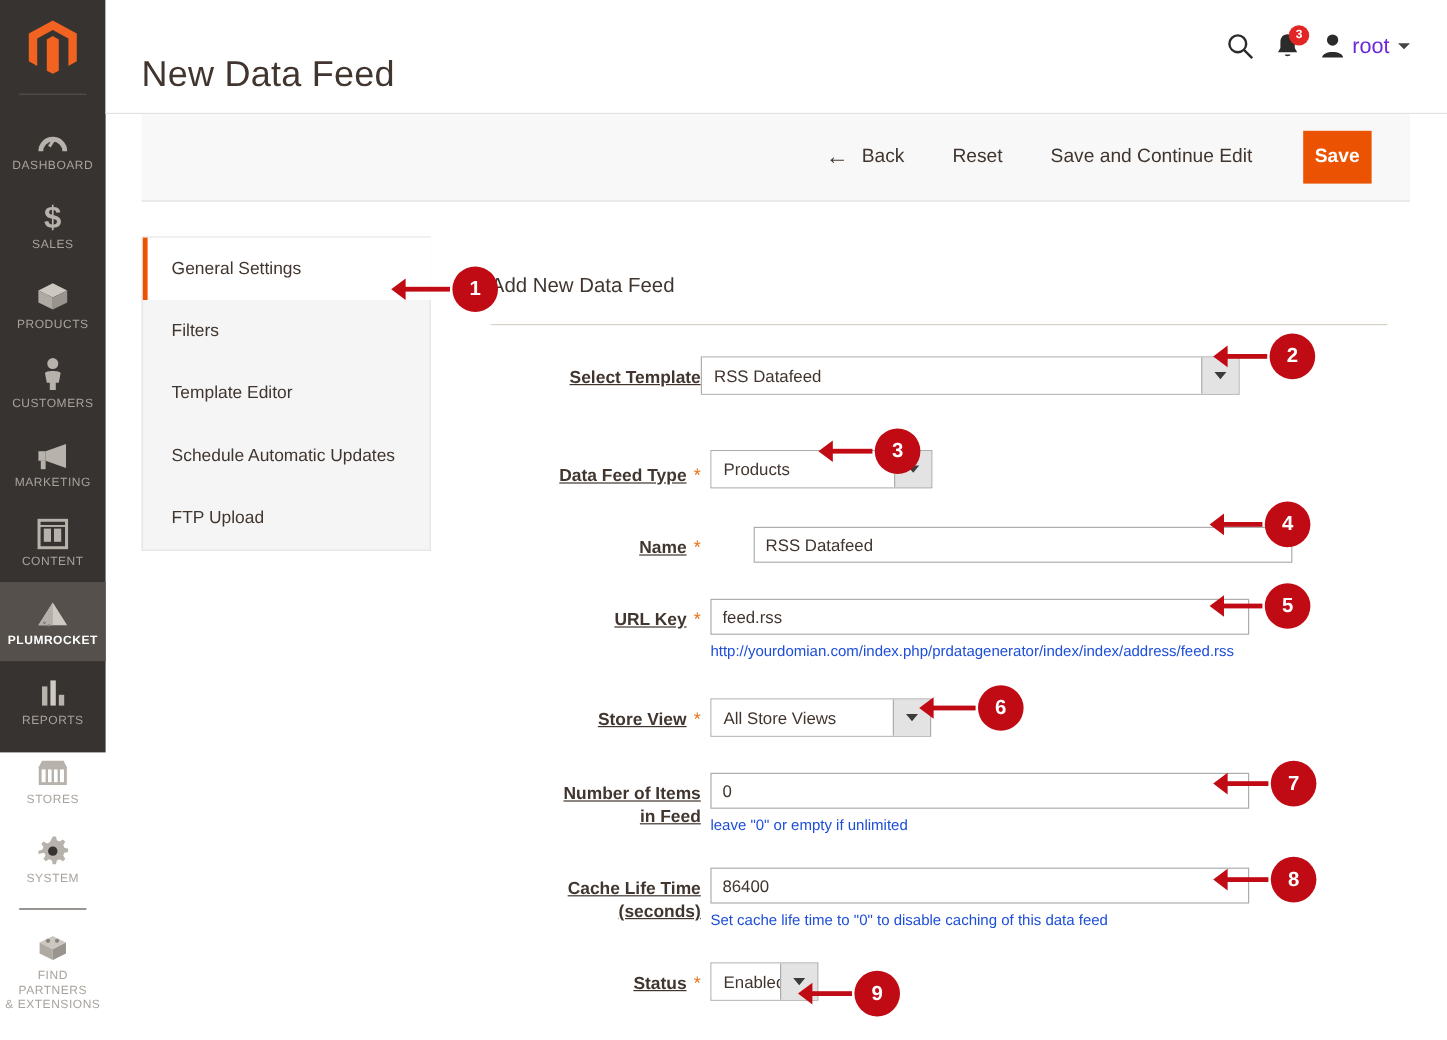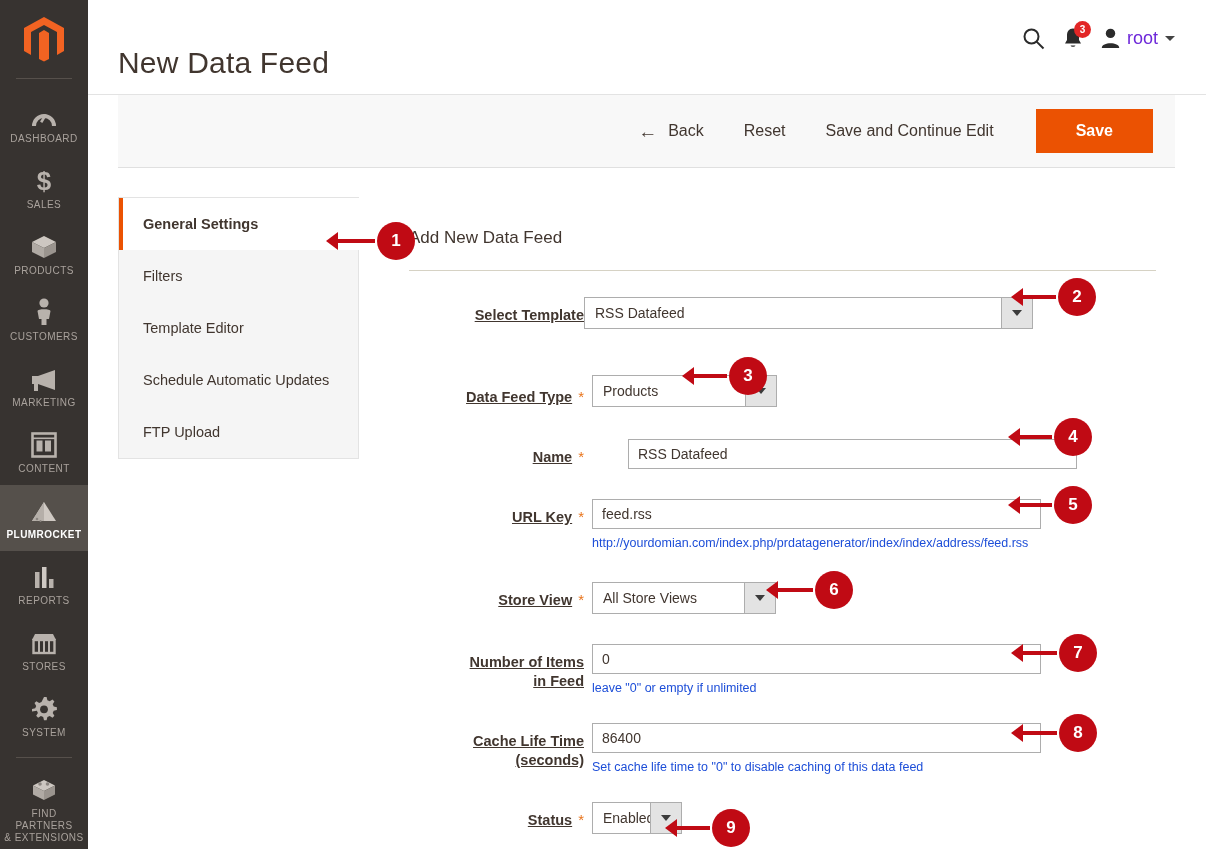--- a/index.html
+++ b/index.html
@@ -7,21 +7,21 @@
     margin: 0; padding: 0;
     width: 1206px; height: 867px;
     background: #ffffff;
     font-family: "Liberation Sans", sans-serif;
     overflow: hidden;
   }
   .app { position: relative; width: 1206px; height: 867px; background:#ffffff; }
 
   
   .adminnav {
-    position: absolute; left: 0; top: 0; width: 88px; height: 849px;
+    position: absolute; left: 0; top: 0; width: 88px; height: 627px;
     background: #373330;
   }
   .logo-wrap { height: 78px; display:flex; align-items:center; justify-content:center; }
   .logo-sep { width: 56px; height:1px; background:#56504b; margin: 0 auto 10px; }
   .nav-item {
     width: 88px; padding: 9px 2px 10px; text-align:center; cursor: pointer;
     text-decoration:none; display:block;
   }
   .nav-item.active { background: #55504b; }
   .nav-ico { height: 30px; display:flex; align-items:flex-end; justify-content:center; margin-bottom:5px; }
@@ -59,36 +59,36 @@
     display:flex; align-items:center; justify-content:flex-end; gap:0;
   }
   .tb-btn {
     background:none; border:none; cursor:pointer;
     font-family:"Liberation Sans", sans-serif; font-size:16px; color:#41362f;
     padding: 8px 20px; display:flex; align-items:center; gap:11px;
   }
   .arrow-left-glyph { font-size:19px; line-height:1; color:#41362f; }
   .tb-save {
     background:#eb5202; color:#ffffff; font-size:16px; font-weight:bold;
-    border:none; cursor:pointer; padding: 13px 40px; margin-left:22px; margin-right:22px;
+    border:none; cursor:pointer; padding: 13px 10px; margin-left:22px; margin-right:32px;
     font-family:"Liberation Sans", sans-serif;
   }
 
   
   .tabs {
     position:absolute; left:118px; top:198px; width:241px;
     background:#f5f5f5; border:1px solid #e3e3e3; border-top:none;
   }
   .tabs-top-line { position:absolute; left:118px; top:197px; width:241px; height:2px; background:#e3e3e3; }
   .tab {
     padding: 18px 20px 18px 20px; font-size:14.5px; color:#41362f;
     cursor:pointer; border-left:4px solid transparent; position:relative;
   }
   .tab.active {
-    background:#ffffff; border-left:4px solid #eb5202; font-weight:bold;
+    background:#ffffff; border-left:4px solid #eb5202; font-weight:normal;
     margin-right:-1px; box-shadow: none;
   }
 
   
   .form-area { position:absolute; left:409px; top:198px; width:760px; }
   .form-legend { font-size:17px; color:#41362f; padding-top: 30px; }
   .legend-rule { height:1px; background:#d6d2c4; margin-top:22px; width:747px; }
 
   .frow { display:flex; align-items:flex-start; margin-top: 26px; }
   .flabel {

